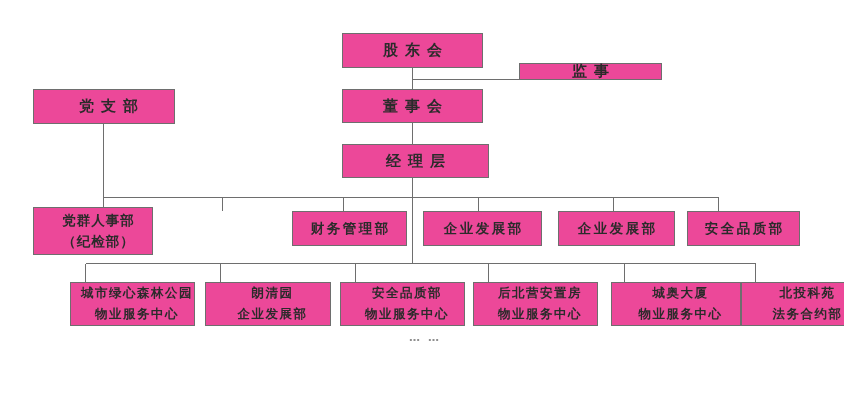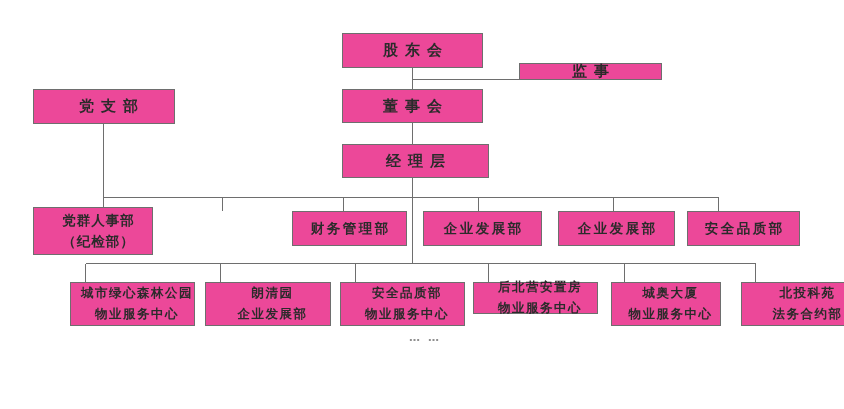--- a/index.html
+++ b/index.html
@@ -27,22 +27,22 @@
   .n-dept1{left:33px; top:207px;width:120px;height:48px;}
   .n-dept2{left:162px;top:211px;width:121px;height:35px;}
   .n-dept3{left:292px;top:211px;width:115px;height:35px;}
   .n-dept4{left:423px;top:211px;width:119px;height:35px;}
   .n-dept5{left:558px;top:211px;width:117px;height:35px;}
   .n-dept6{left:687px;top:211px;width:113px;height:35px;}
 
   .n-c1{left:22px; top:282px;width:125px;height:44px;}
   .n-c2{left:157px;top:282px;width:126px;height:44px;}
   .n-c3{left:292px;top:282px;width:125px;height:44px;}
-  .n-c4{left:425px;top:282px;width:125px;height:32px;}
-  .n-c5{left:563px;top:282px;width:110px;height:44px;}
+  .n-c4{left:425px;top:282px;width:125px;height:44px;}
+  .n-c5{left:563px;top:282px;width:130px;height:44px;}
   .n-c6{left:693px;top:282px;width:124px;height:44px;}
 
   .ellipsis{
     position:absolute;left:385px;top:331px;width:80px;text-align:center;
     color:#8f8f8f;font-size:11px;font-weight:bold;letter-spacing:2px;
   }
 </style>
 </head>
 <body>
 

